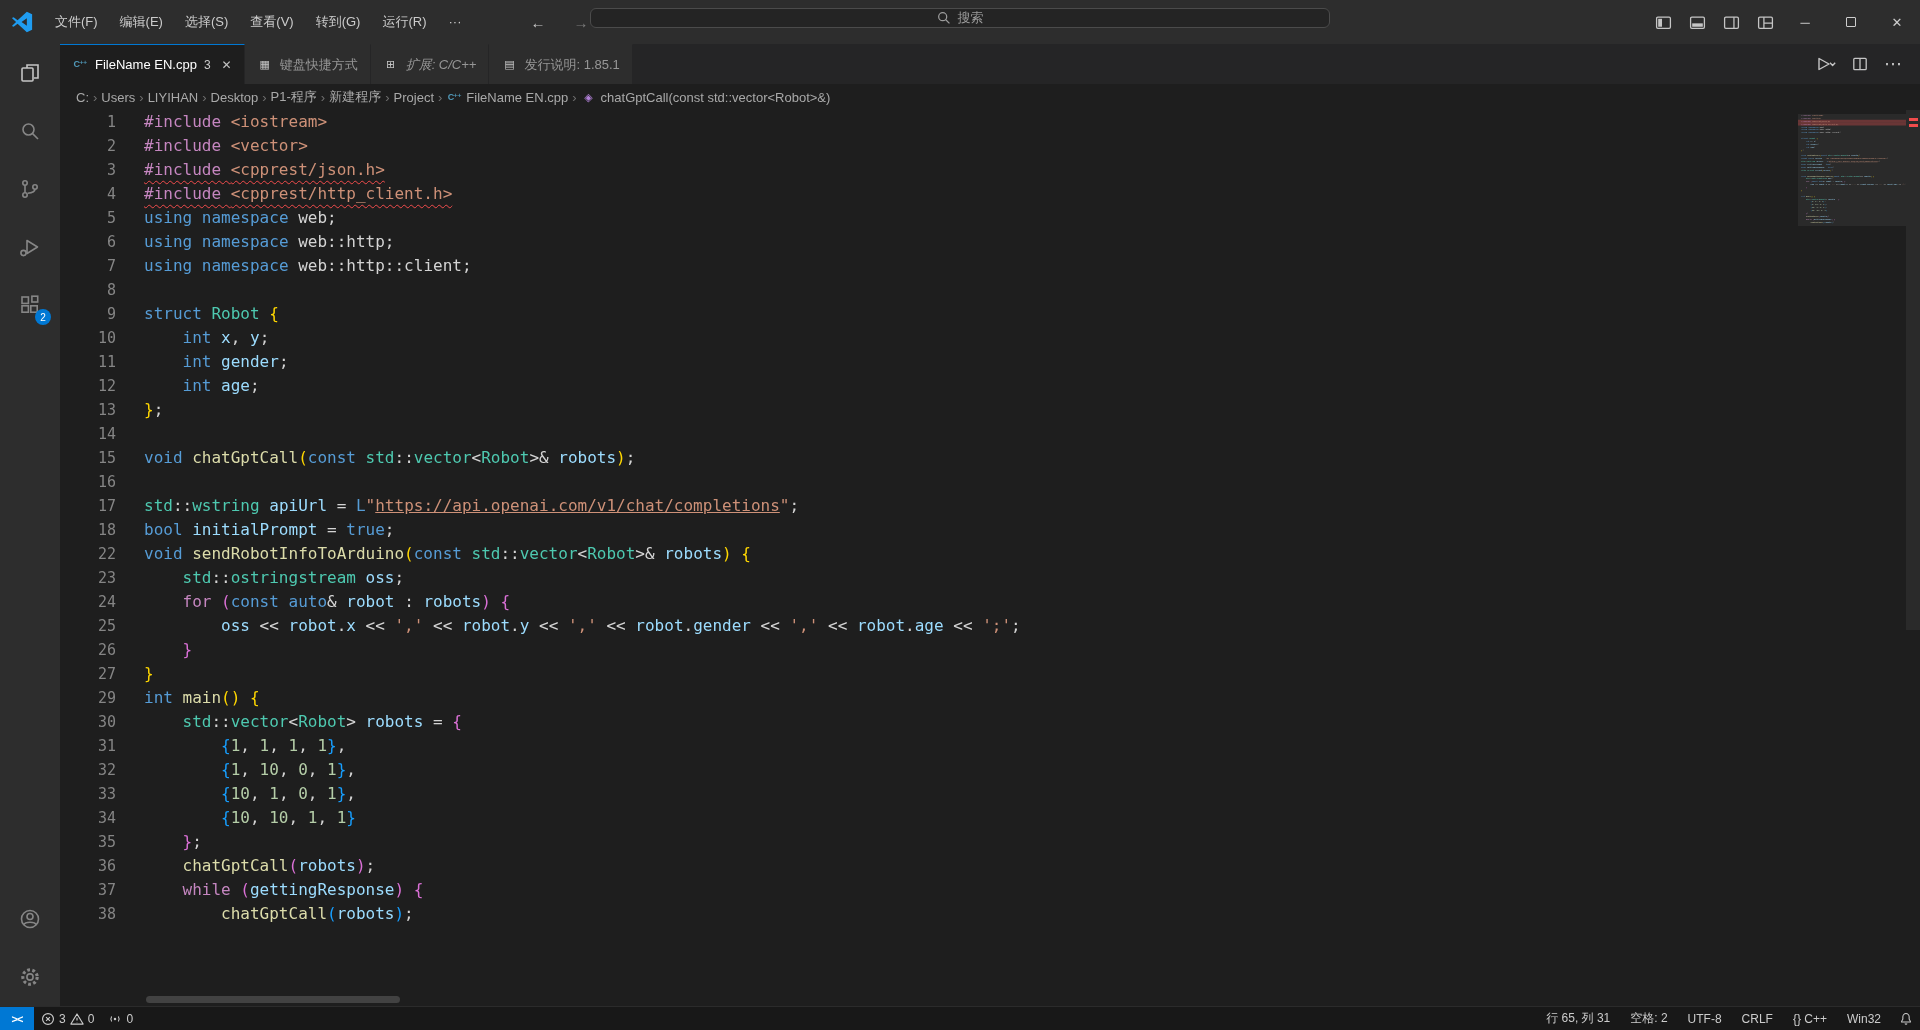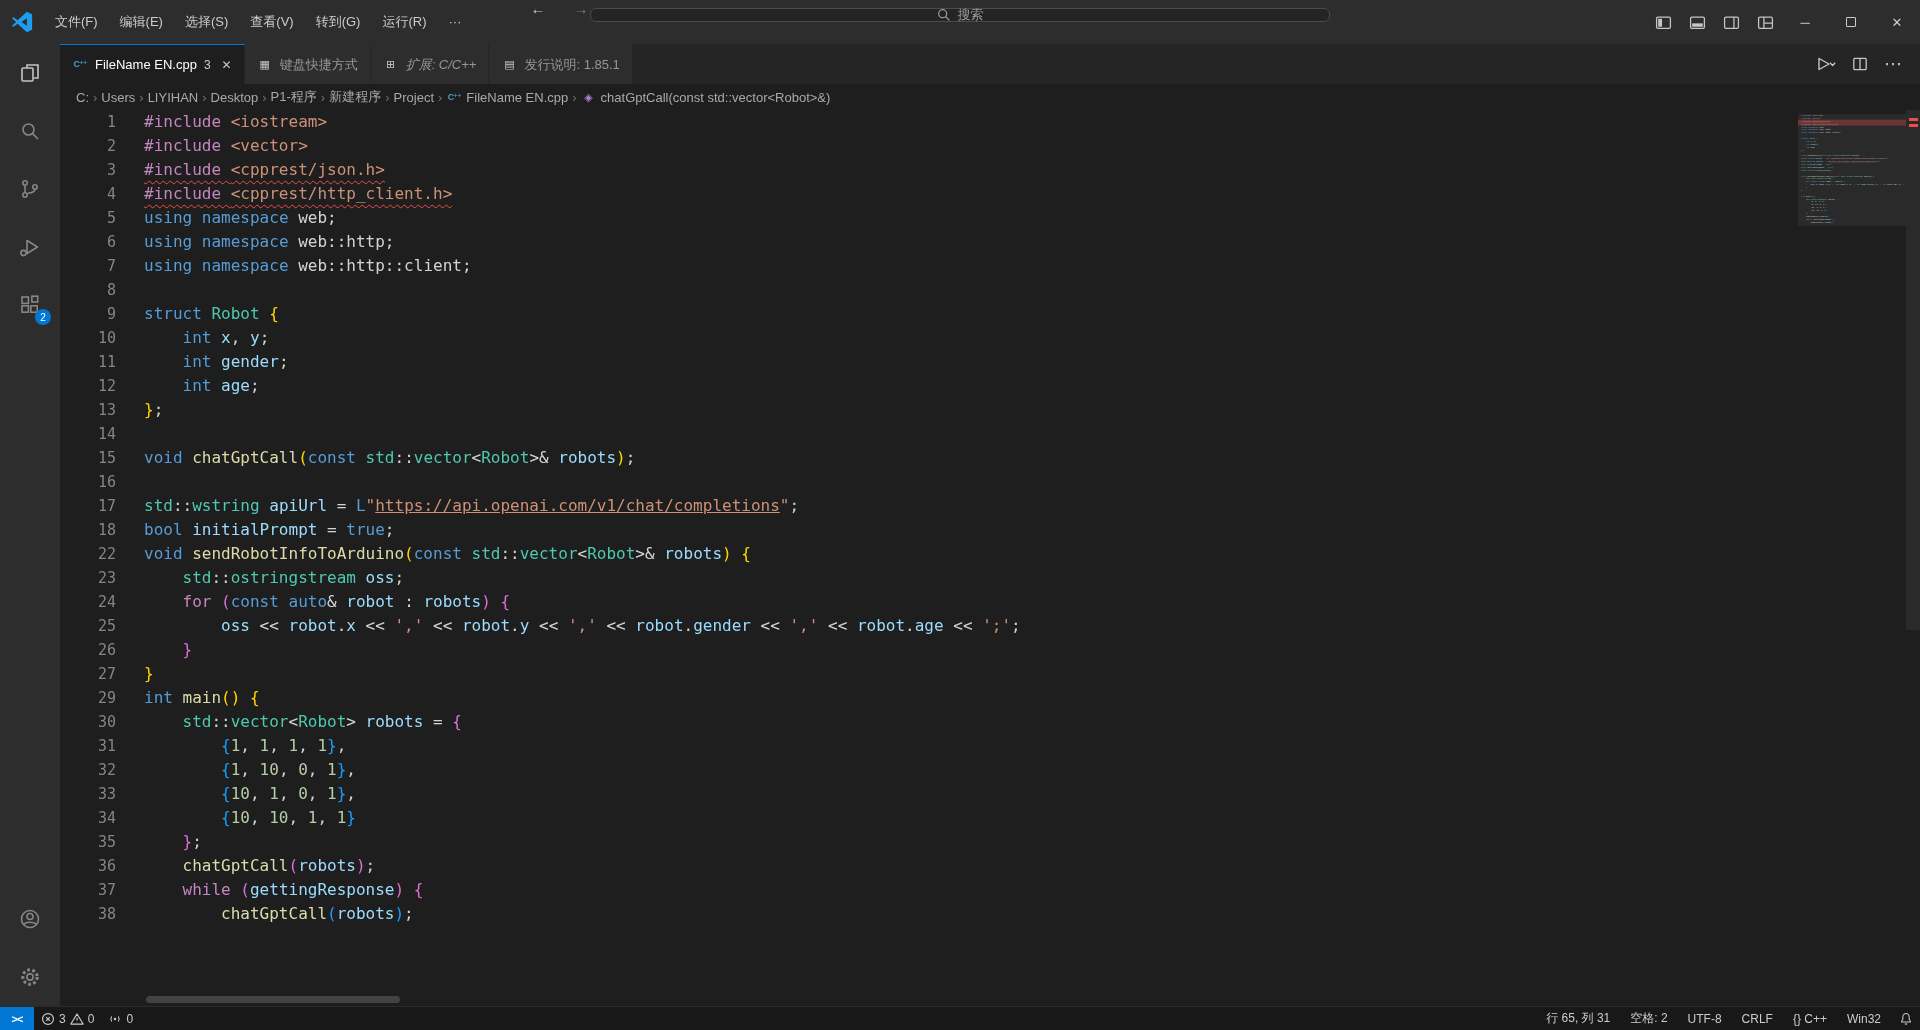--- a/index.html
+++ b/index.html
@@ -2,28 +2,28 @@
 <html><head>
 <meta charset="utf-8">
 <style>
   * { margin:0; padding:0; box-sizing:border-box; }
   html,body { width:1920px; height:1030px; overflow:hidden; background:#1e1e1e;
               font-family:"Liberation Sans","DejaVu Sans",sans-serif; }
   #root { position:relative; width:1920px; height:1030px; background:#1e1e1e; }
 
   
   .titlebar { position:absolute; top:0; left:0; right:0; height:44px; background:#2d2d2d;
-              display:flex; color:#cccccc; font-size:13px; z-index:30; }
+              display:flex; align-items:center; color:#cccccc; font-size:13px; z-index:30; }
   .logo { width:44px; display:flex; justify-content:center; align-items:center; }
   .menubar { display:flex; align-items:center; height:100%; }
   .menu-item { padding:0 11px; height:28px; line-height:28px; border-radius:5px; white-space:nowrap; }
   .nav-arrows { display:flex; gap:28px; margin-left:58px; font-size:15px; color:#cccccc; }
   .nav-fwd { color:#7c7c7c; }
   .search-box { position:absolute; left:50%; top:8px; transform:translateX(-50%);
-                width:740px; height:14px; background:#242424; border:1px solid #4b4b4b;
+                width:740px; height:20px; background:#242424; border:1px solid #4b4b4b;
                 border-radius:6px; display:flex; align-items:center; justify-content:center;
                 gap:7px; color:#9d9d9d; }
   .tb-right { position:absolute; right:0; top:0; height:44px; display:flex; align-items:center; }
   .layout-btn { width:34px; height:44px; display:flex; align-items:center; justify-content:center; color:#c5c5c5; }
   .win-btn { width:46px; height:44px; display:flex; align-items:center; justify-content:center; color:#cccccc; font-size:13px; }
   .wb-max-box { width:10px; height:10px; border:1.5px solid #cccccc; border-radius:1px; display:inline-block; }
   .nav-back::before { content:"←"; }
   .nav-fwd::before  { content:"→"; }
   .wb-min::before   { content:"─"; }
   .wb-close::before { content:"✕"; }

